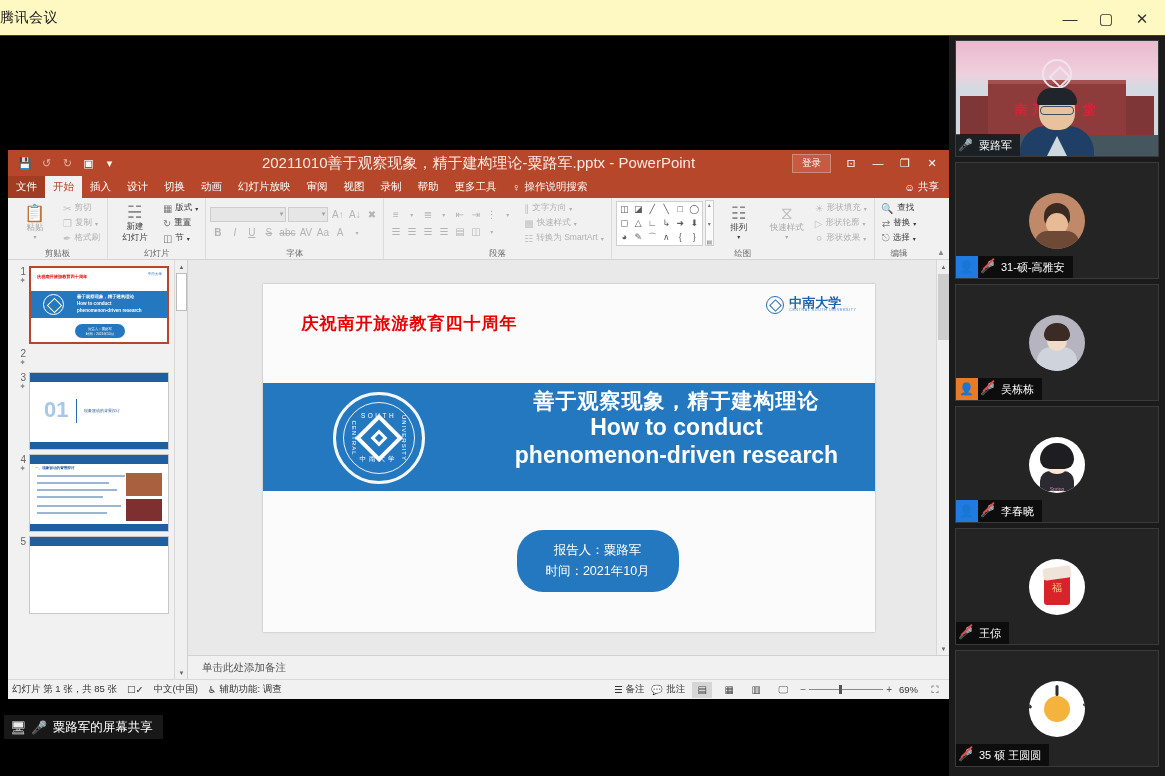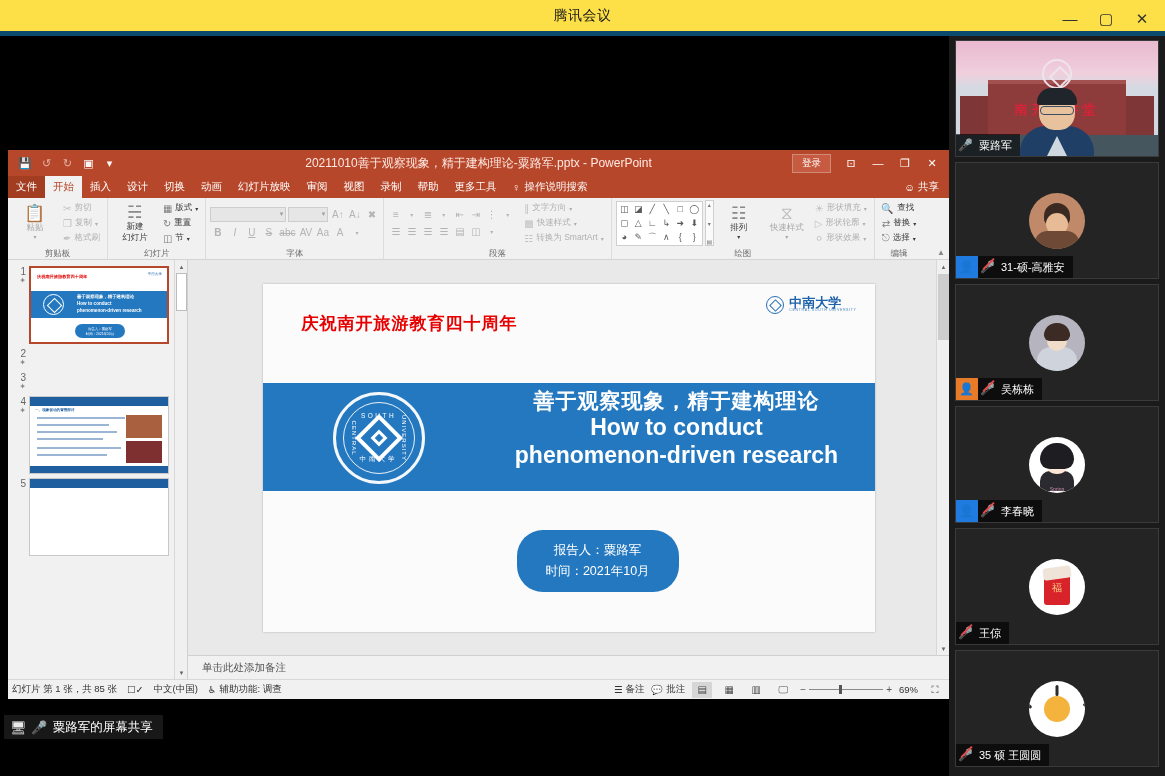--- a/index.html
+++ b/index.html
@@ -7,22 +7,22 @@
     width: 1165px; height: 776px;
     background: #000;
     font-family: "Liberation Sans", "DejaVu Sans", sans-serif;
     overflow: hidden;
   }
   .app { position: relative; width: 1165px; height: 776px; background: #000; }
 
   
   .tm-titlebar {
     position: absolute; left: 0; top: 0; width: 1165px; height: 36px;
-    background: #fde047; border-bottom: 5px solid #0c4a6e;
-    display: flex; align-items: center; justify-content: center;
+    background: #fef9c3; border-bottom: 1px solid #0c4a6e;
+    display: flex; align-items: center; justify-content: flex-start;
   }
   .tm-title { font-size: 14px; color: #1a1a1a; letter-spacing: .5px; }
   .tm-winbtns {
     position: absolute; right: 6px; top: 0; height: 36px;
     display: flex; align-items: center; gap: 2px;
   }
   .tm-wb {
     width: 34px; height: 30px; display: flex; align-items: center; justify-content: center;
     font-size: 15px; color: #333; line-height: 1;
   }
@@ -41,21 +41,21 @@
     display: flex; align-items: center; color: #fff; flex: none;
   }
   .qat { display: flex; align-items: center; gap: 2px; padding-left: 8px; }
   .qat-btn {
     width: 19px; height: 19px; display: flex; align-items: center; justify-content: center;
     font-size: 11px; color: #fff; opacity: .95;
   }
   .qat-btn.dim { opacity: .55; }
   .ppt-doc-title {
     position: absolute; left: 0; right: 0; text-align: center;
-    font-size: 12px; color: #ffe8e2; pointer-events: none;
+    font-size: 15px; color: #ffe8e2; pointer-events: none;
   }
   .ppt-right { margin-left: auto; display: flex; align-items: center; gap: 1px; padding-right: 4px; }
   .signin {
     background: #c75b41; color: #fff; font-size: 9.5px;
     padding: 2px 9px; border: 1px solid #d08a78; margin-right: 6px;
   }
   .ppt-wb {
     width: 26px; height: 22px; display: flex; align-items: center; justify-content: center;
     font-size: 11px; color: #fff;
   }
@@ -764,20 +764,27 @@
               <span>2</span>
               <span class="thumb-star">✦</span>
             </div>
           </div>
 
           <div class="thumb-row">
             <div class="thumb-num">
               <span>3</span>
               <span class="thumb-star">✦</span>
             </div>
+            <div class="thumb-box">
+              <div class="m3-head"></div>
+              <div class="m3-num">01</div>
+              <div class="m3-div"></div>
+              <div class="m3-txt">现象驱动的背景探讨</div>
+              <div class="m3-foot"></div>
+            </div>
           </div>
 
           <div class="thumb-row">
             <div class="thumb-num">
               <span>4</span>
               <span class="thumb-star">✦</span>
             </div>
             <div class="thumb-box">
               <div class="m4-head"></div>
               <div class="m4-title">一、现象驱动的背景探讨</div>

